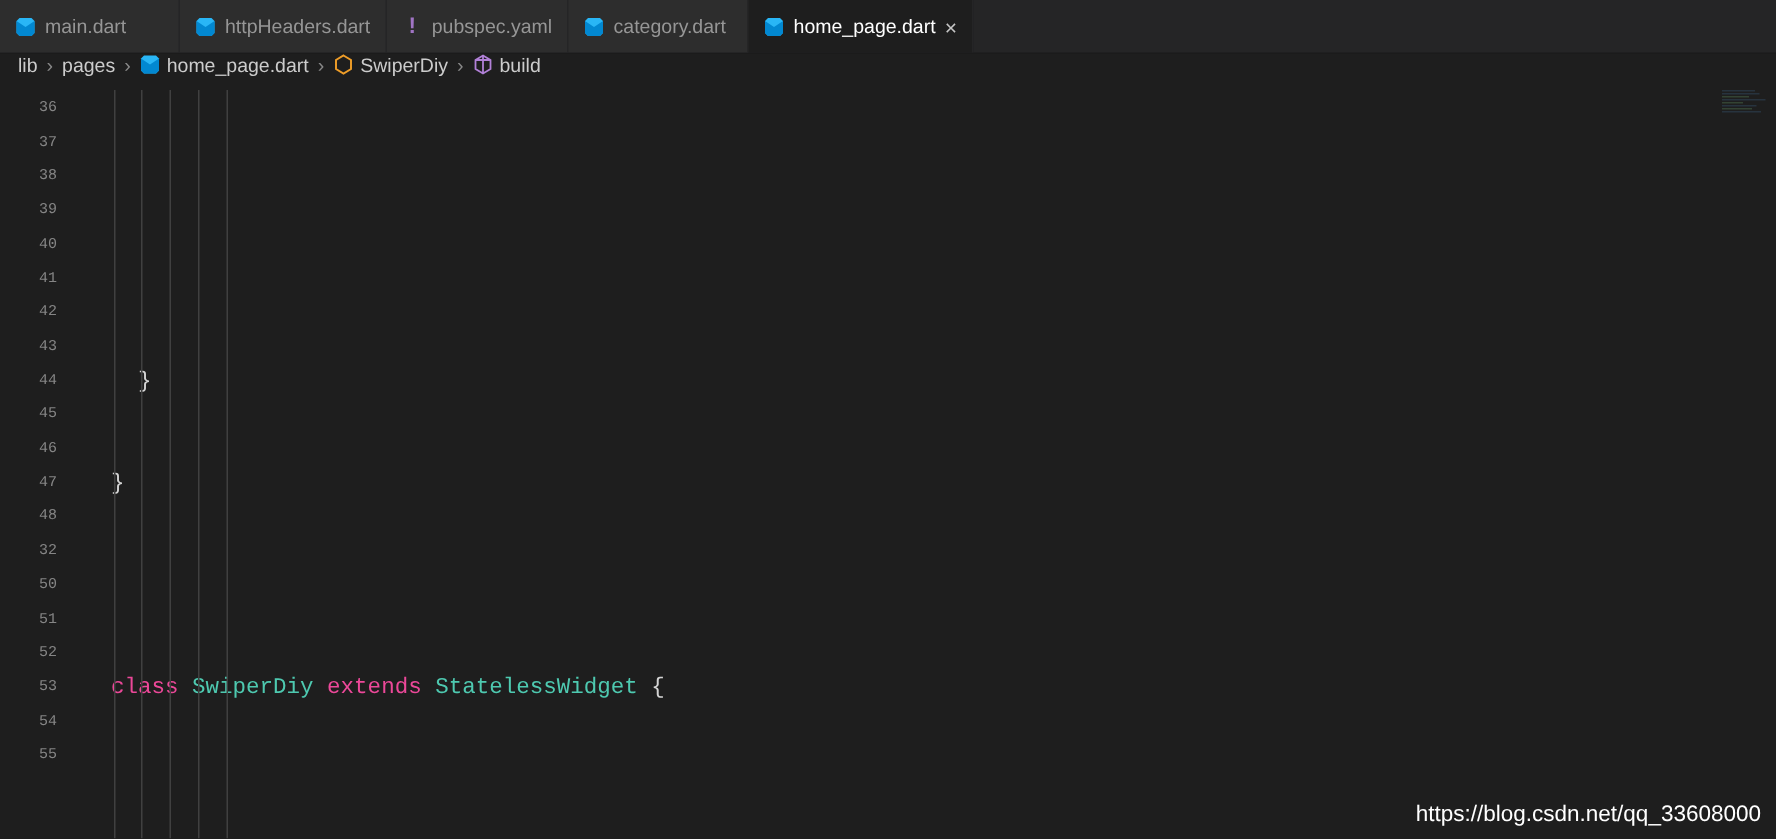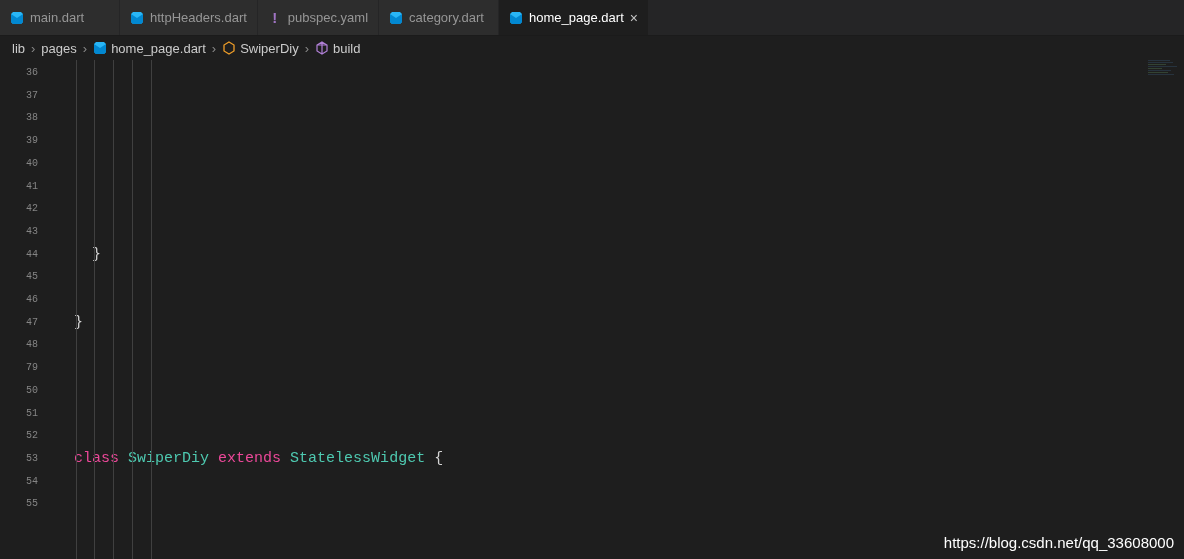--- a/index.html
+++ b/index.html
@@ -50,21 +50,21 @@
   .yaml-icon {
     color: #a074c4;
     font-weight: bold;
     font-size: 15px;
     width: 14px;
     text-align: center;
   }
 
   .breadcrumb {
     display: flex;
-    align-items: center;
+    align-items: flex-start;
     height: 24px;
     padding: 0 12px;
     background: #1e1e1e;
     color: #cccccc;
     font-size: 13px;
     font-family: "Segoe UI", sans-serif;
     gap: 4px;
   }
   .chev {
     color: #888;
@@ -207,21 +207,21 @@
     <div>39</div>
     <div>40</div>
     <div>41</div>
     <div>42</div>
     <div>43</div>
     <div>44</div>
     <div>45</div>
     <div>46</div>
     <div>47</div>
     <div>48</div>
-    <div>79</div>
+    <div>32</div>
     <div>50</div>
     <div>51</div>
     <div>52</div>
     <div>53</div>
     <div>54</div>
     <div>55</div>
   </div>
 
   <div class="code">
     <div class="guide" style="left:20px"></div>

